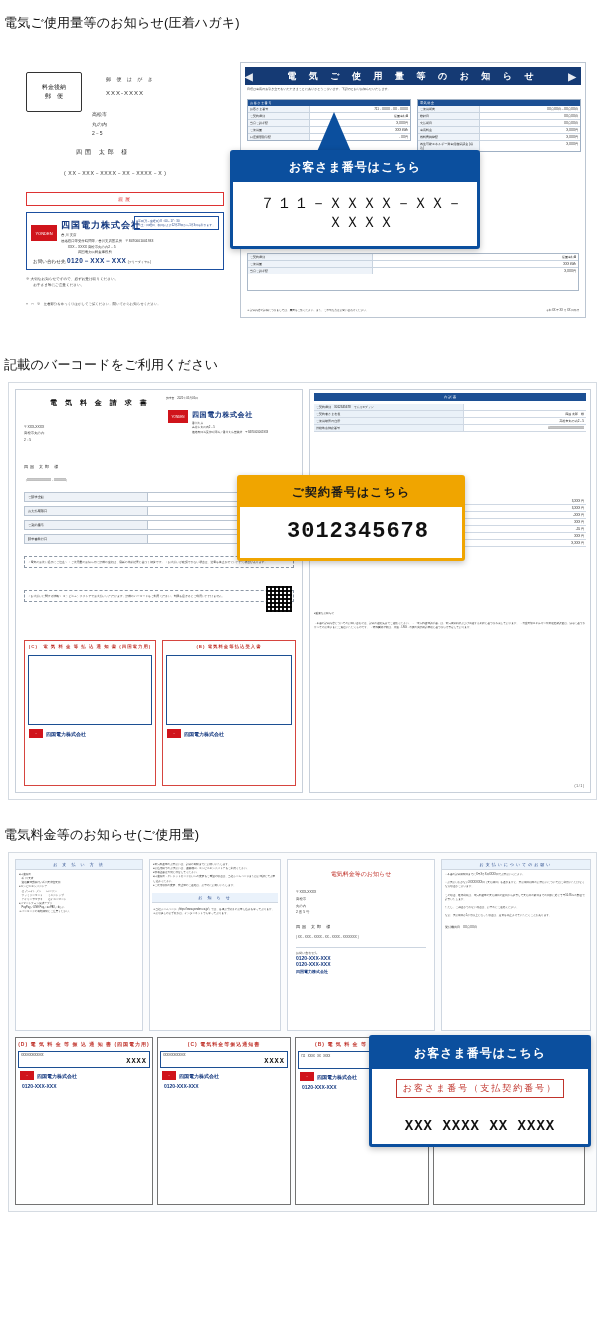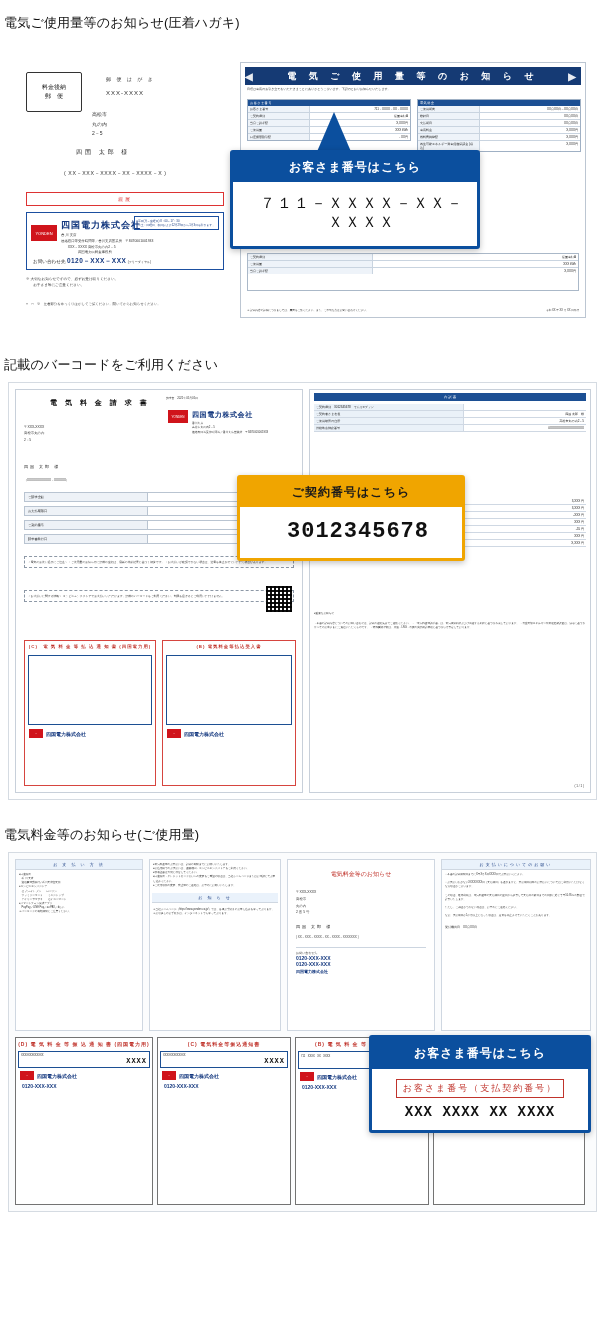--- a/index.html
+++ b/index.html
@@ -195,21 +195,21 @@
   .slip-blue { border:1px solid #1c4f93; margin:2px; padding:2px; font-size:2.6px; color:#222; }
   .bigxxx { font-family: "Liberation Mono", monospace; font-weight: bold; font-size: 7px; letter-spacing: 1px; color:#111;}
   .slip-logo { display:flex; align-items:center; gap:3px; margin-top:3px; }
   .slip-logo .m { width:14px;height:9px;background:#d0141b;color:#fff;font-size:2.4px;display:flex;align-items:center;justify-content:center;}
   .slip-logo .n { font-size:5px; font-weight:bold; color:#14387f;}
   .tel-blue { color:#14387f; font-weight:bold; font-size:5px;}
 
   .co3 { width: 214px; }
   .co3 .co-head { font-size: 12px; padding: 7px 4px; }
   .co3 .co-body { padding: 8px 4px 10px 4px; }
-  .co3 .co-label { font-size: 9px; color:#c0342c; border:1px solid #c0342c; display:inline-block; padding:2px 6px; margin-bottom:6px;}
+  .co3 .co-label { font-size: 9px; color:#c0342c; border:1px solid #c0342c; display:inline-block; padding:2px 6px; margin-bottom:20px;}
   .co3 .co-num { font-family:"Liberation Mono", monospace; font-weight:bold; font-size:14px; color:#111; letter-spacing:1px;}
 </style>
 </head>
 <body>
 
 <div class="page">
 
   <div id="sec1">
     <div class="section-title">電気ご使用量等のお知らせ(圧着ハガキ)</div>
 

